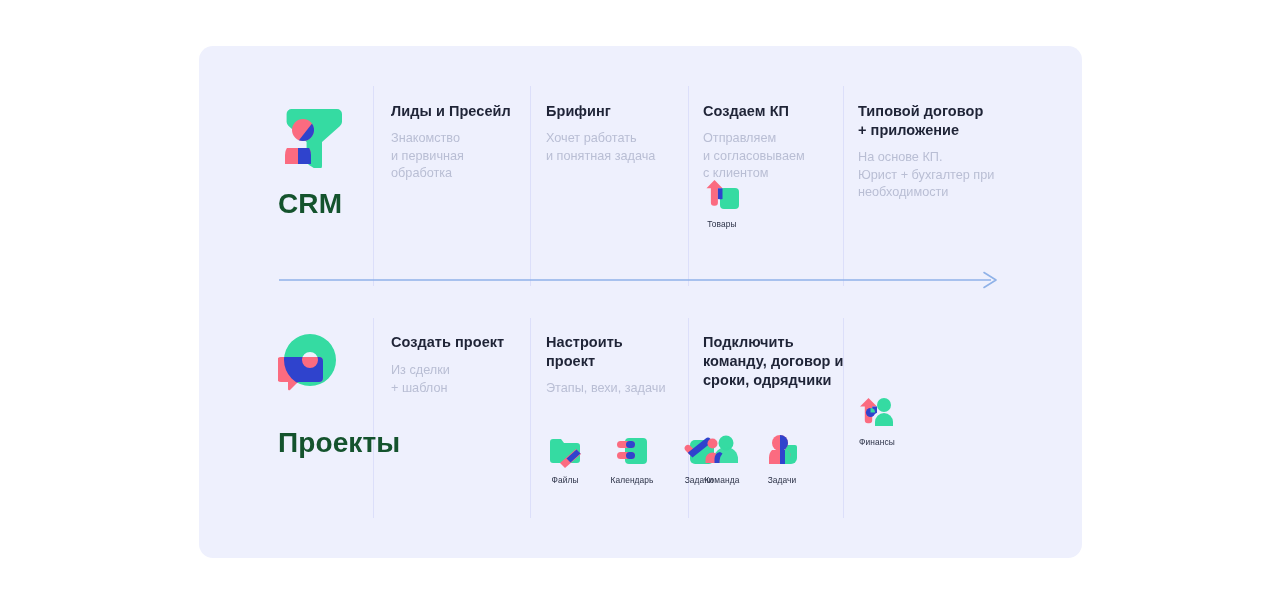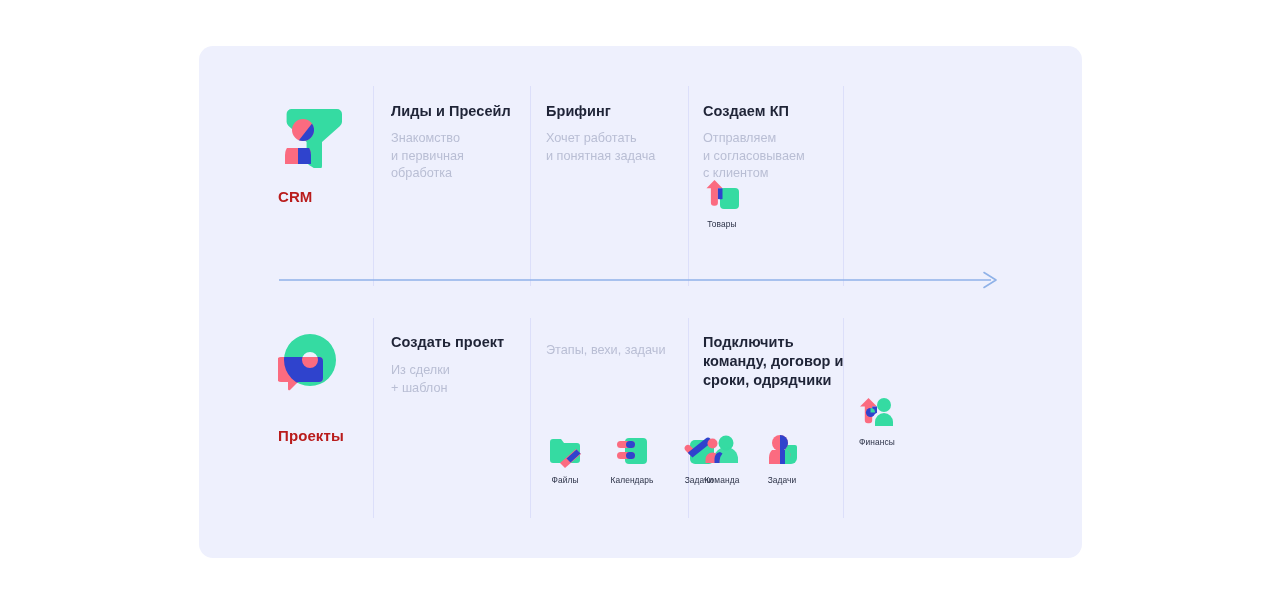--- a/index.html
+++ b/index.html
@@ -24,23 +24,23 @@
 
   
   .divider {
     position: absolute;
     width: 1px;
     background: #dcdffa;
   }
   .col { position: absolute; }
 
   .brand-title {
-    font-size: 15px;
+    font-size: 28px;
     font-weight: 700;
-    color: #b91c1c;
+    color: #14532d;
     letter-spacing: .1px;
   }
   .step-title {
     font-size: 14.5px;
     font-weight: 700;
     color: #1f2437;
     line-height: 19px;
     letter-spacing: .05px;
   }
   .step-desc {
@@ -146,20 +146,27 @@
             <rect x="15" y="10" width="19" height="21" rx="4" fill="#35dba2"></rect>
             <path d="M9.5 2 L17.5 10.2 h-4.6 v14.6 a3 3 0 0 1 -3 3 h-1 a3 3 0 0 1 -3 -3 V10.2 H1.5 z" fill="#fb6b80"></path>
             <path d="M12.9 10.2 h4.6 v14 h-4.6 z" fill="#2f43cd" opacity="0"></path>
             <path d="M15 10.2 h2.5 v10.8 a10 10 0 0 1 -4.6 0 V10.2 z" fill="#2f43cd"></path>
           </svg>
         </span>
         <span class="chip-label">Товары</span>
       </div>
     </div>
 
+    <div class="col" style="left:659px; top:56px; width:152px;">
+      <div class="step-title" style="white-space: pre-line;">Типовой договор
++ приложение</div>
+      <div class="step-desc" style="white-space: pre-line;">На основе КП.
+Юрист + бухгалтер при
+необходимости</div>
+    </div>
 
     <div class="flow-arrow" style="left:80px; top:225px; width:722px; height:18px;">
       <svg viewBox="0 0 722 18" width="722" height="18">
         <line x1="0" y1="9" x2="712" y2="9" stroke="#8fb2e8" stroke-width="1.6"></line>
         <polyline points="705,1.5 717,9 705,16.5" fill="none" stroke="#8fb2e8" stroke-width="1.6" stroke-linecap="round" stroke-linejoin="round"></polyline>
       </svg>
     </div>
 
     <div class="col" style="left:79px; top:285px; width:120px;">
       <div style="width:64px;height:64px;">
@@ -179,20 +186,22 @@
       <div class="brand-title" style="margin-top:32px;">Проекты</div>
     </div>
 
     <div class="col" style="left:192px; top:287px; width:130px;">
       <div class="step-title" style="white-space: pre-line;">Создать проект</div>
       <div class="step-desc" style="white-space: pre-line; margin-top: 10px;">Из сделки
 + шаблон</div>
     </div>
 
     <div class="col" style="left:347px; top:287px; width:136px;">
+      <div class="step-title" style="white-space: pre-line;">Настроить
+проект</div>
       <div class="step-desc" style="white-space: pre-line;">Этапы, вехи, задачи</div>
     </div>
     <div class="chips" style="left:343px; top:388px; gap:21px;">
       <div class="chip">
         <span class="glyph">
           <svg viewBox="0 0 34 34" width="34" height="34">
             <path d="M2 8 a3 3 0 0 1 3 -3 h8 l3 4 h13 a3 3 0 0 1 3 3 v14 a3 3 0 0 1 -3 3 h-24 a3 3 0 0 1 -3 -3 z" fill="#35dba2"></path>
             <path d="M28 15 l5 5 -16 14 -5 -5 z" fill="#fb6b80"></path>
             <path d="M28.5 15.5 l4 4 -10 9 -4 -4 z" fill="#2f43cd"></path>
           </svg>

